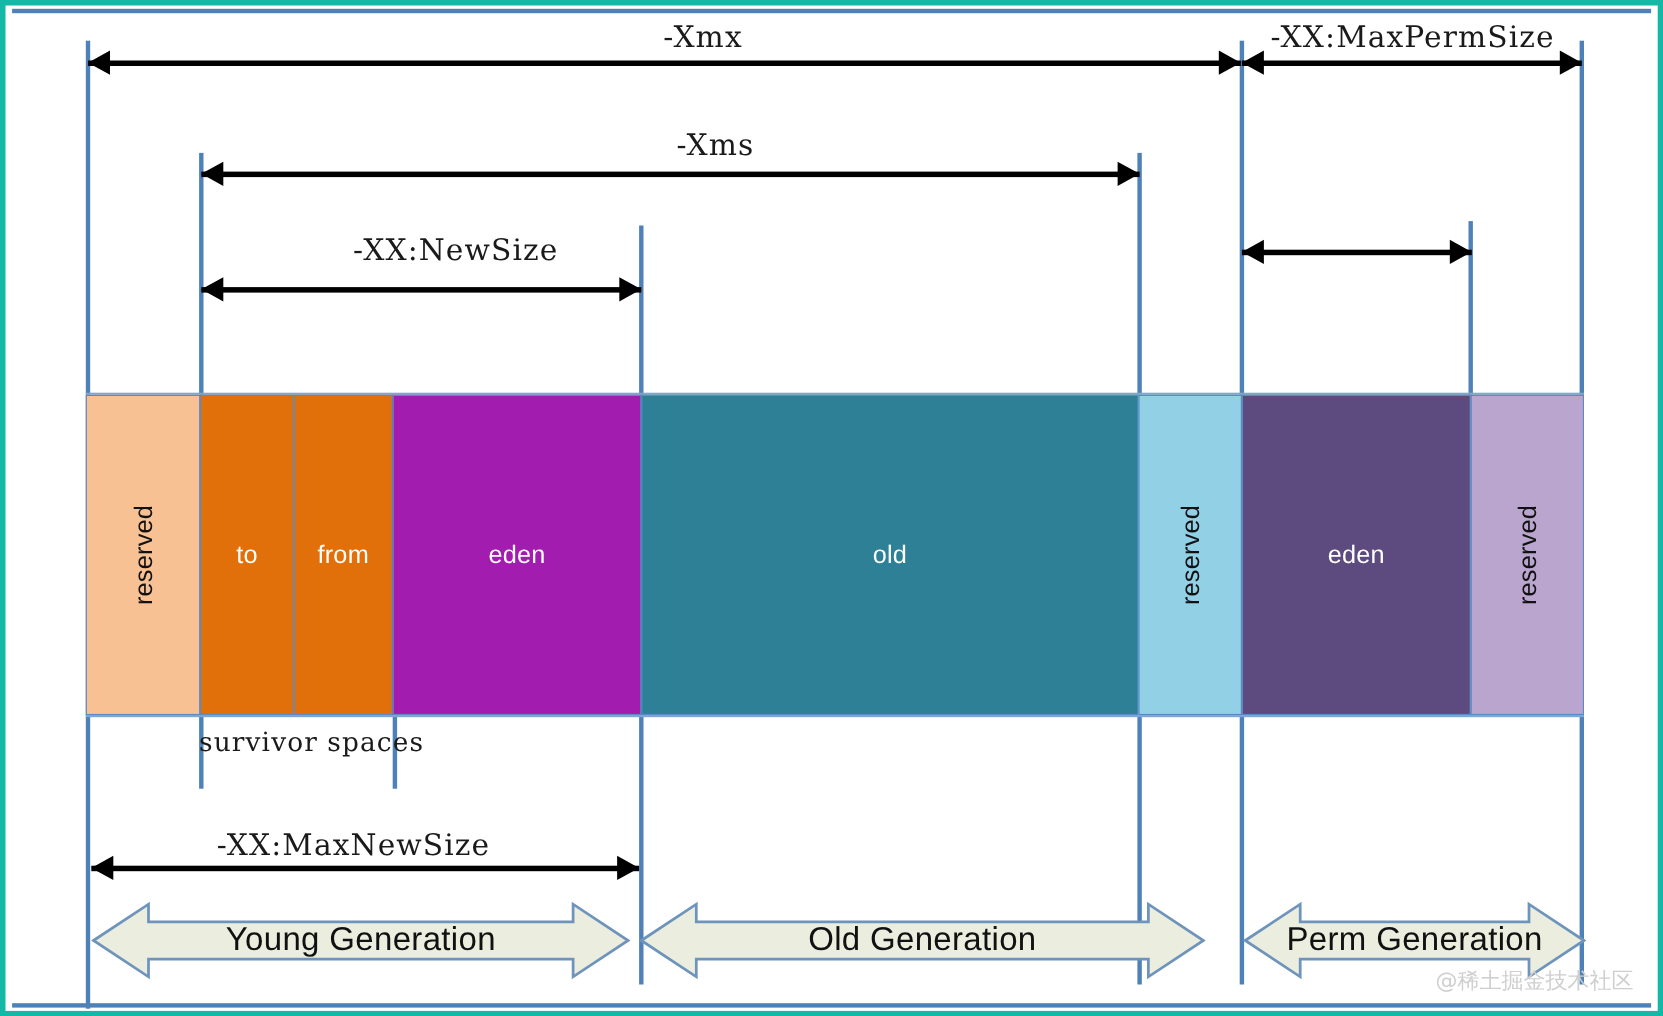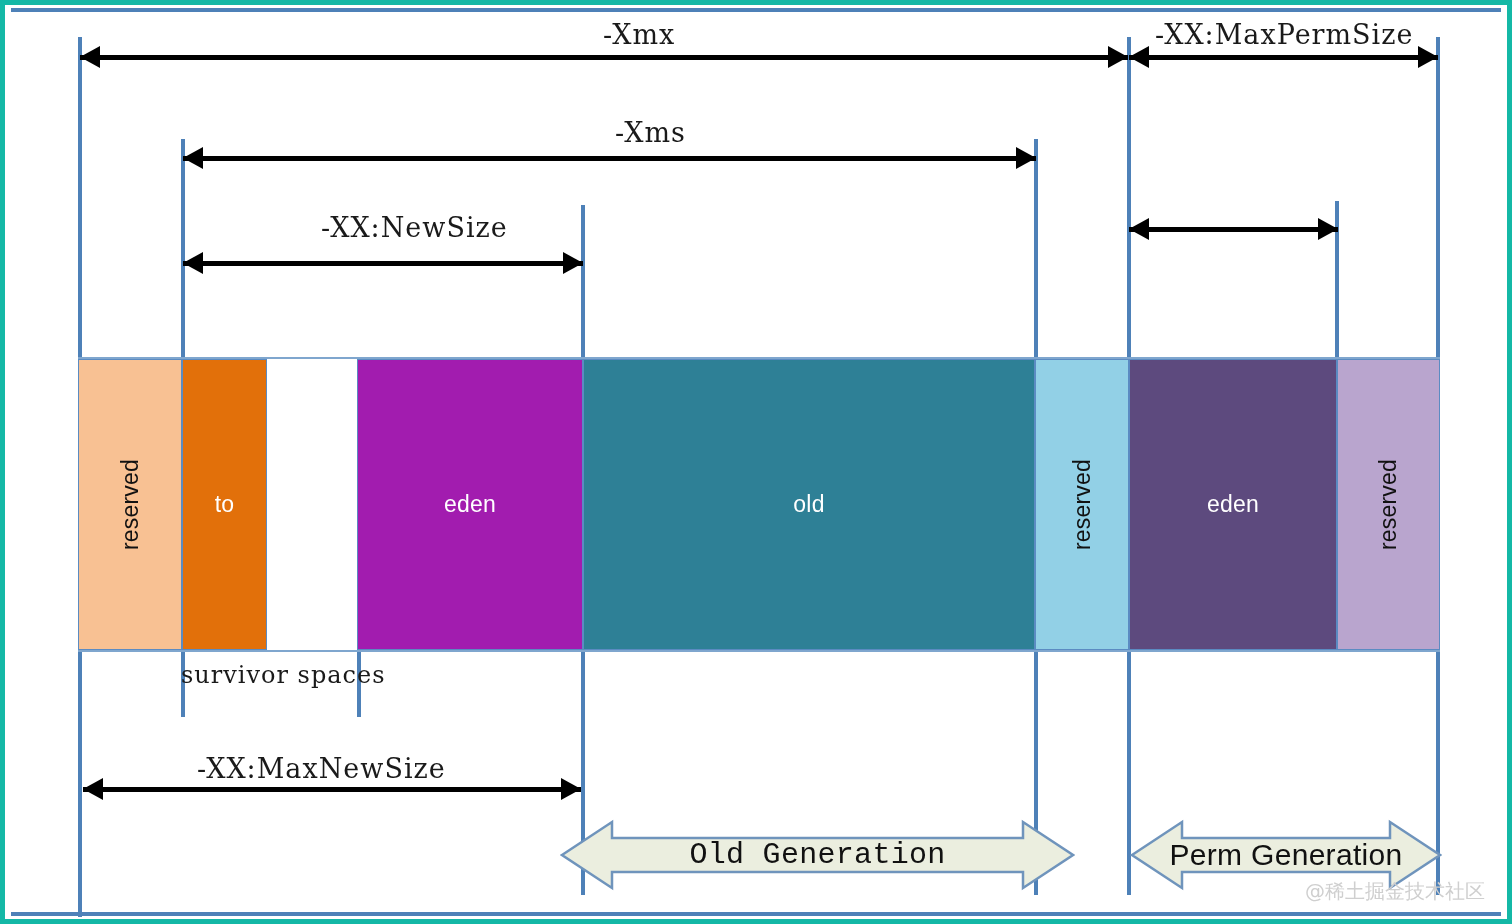--- a/index.html
+++ b/index.html
@@ -203,20 +203,23 @@
 
   <div id="band">
     <div class="block" style="left:0px; width:104px; background:#F8C193;">
       <span class="label vertical" style="color:#111;">reserved</span>
     </div>
 
     <div class="block" style="left:104px; width:85px; background:#E2700A;text-align:right;">
       <span class="label" style="color:#fff;">to</span>
     </div>
 
+    <div class="block" style="left:189px; width:90px; background:#E2700A;">
+      <span class="label" style="color:#fff;">from</span>
+    </div>
 
     <div class="block" style="left:279px; width:226px; background:#a21caf;">
       <span class="label" style="color:#fff;">eden</span>
     </div>
 
     <div class="block" style="left:505px; width:452px; background:#2E8096;">
       <span class="label" style="color:#fff;">old</span>
     </div>
 
     <div class="block" style="left:957px; width:94px; background:#92D0E6;">
@@ -234,22 +237,28 @@
 
   <div class="note-label" style="left:176px; top:656px;">survivor spaces</div>
 
   <div class="opt-label" style="left:192px; top:748px;">-XX:MaxNewSize</div>
   <div class="arrow-row" style="left:78px; top:774px; width:498px;">
     <div class="arrow-line"></div>
     <div class="head left"></div>
     <div class="head right"></div>
   </div>
 
-
-  <div class="banner" style="left:555px; top:813px; width:515px;font-family:Liberation Mono, monospace;">
+  <div class="banner" style="left:78px; top:813px; width:490px;">
+    <svg viewBox="0 0 490 74" preserveAspectRatio="none">
+      <polygon points="2,37 52,4 52,20 438,20 438,4 488,37 438,70 438,54 52,54 52,70" fill="#EBEEDF" stroke="#6F94BC" stroke-width="2.5"></polygon>
+    </svg>
+    <div class="btext">Young Generation</div>
+  </div>
+
+  <div class="banner" style="left:576px; top:813px; width:515px;">
     <svg viewBox="0 0 515 74" preserveAspectRatio="none">
       <polygon points="2,37 52,4 52,20 463,20 463,4 513,37 463,70 463,54 52,54 52,70" fill="#EBEEDF" stroke="#6F94BC" stroke-width="2.5"></polygon>
     </svg>
     <div class="btext">Old Generation</div>
   </div>
 
   <div class="banner" style="left:1125px; top:813px; width:312px;">
     <svg viewBox="0 0 312 74" preserveAspectRatio="none">
       <polygon points="2,37 52,4 52,20 260,20 260,4 310,37 260,70 260,54 52,54 52,70" fill="#EBEEDF" stroke="#6F94BC" stroke-width="2.5"></polygon>
     </svg>

